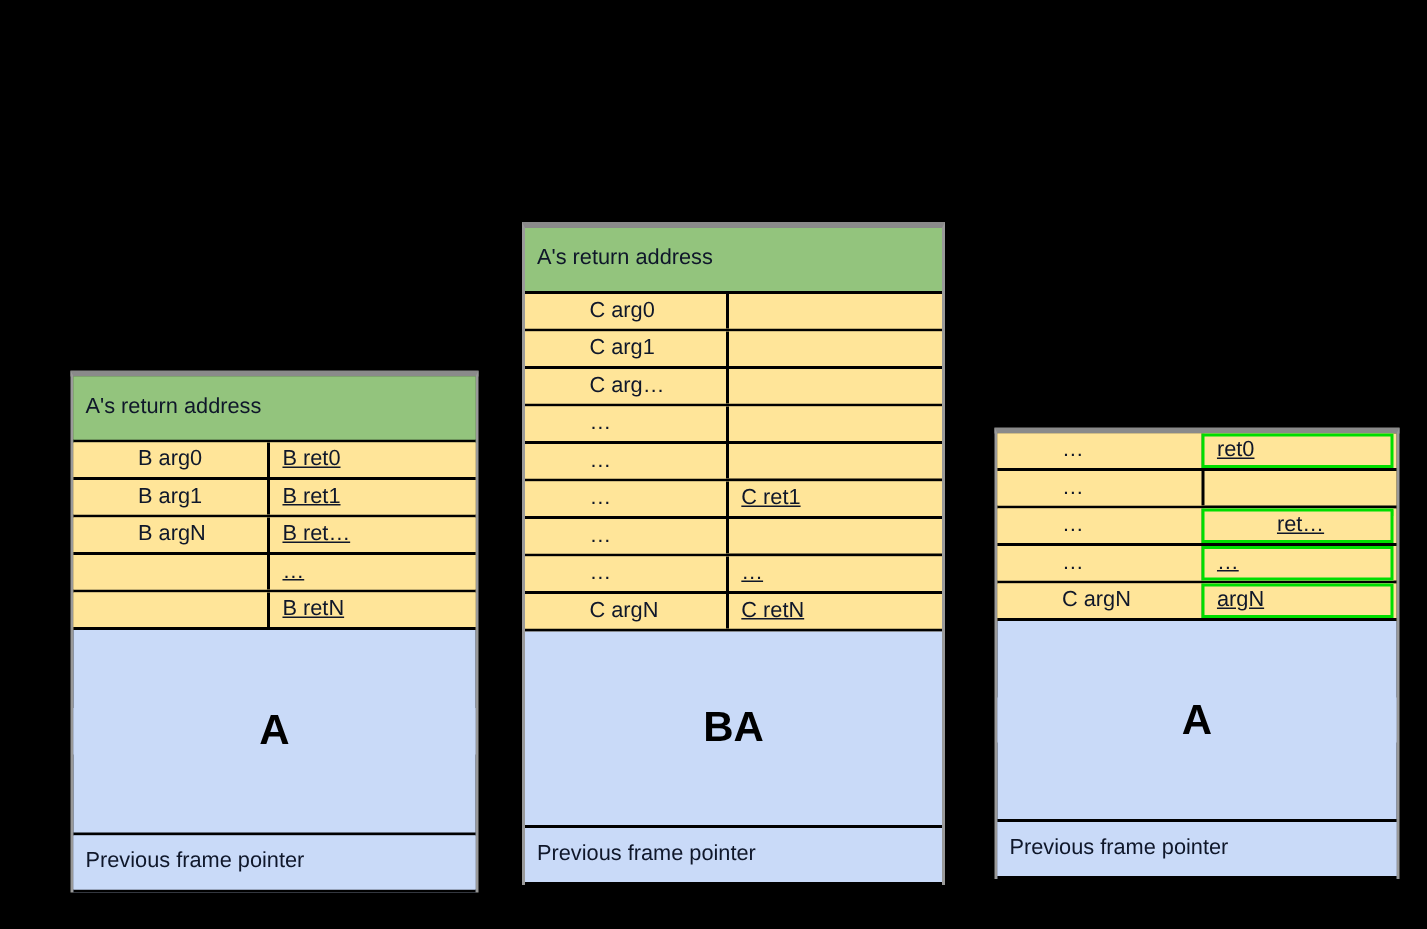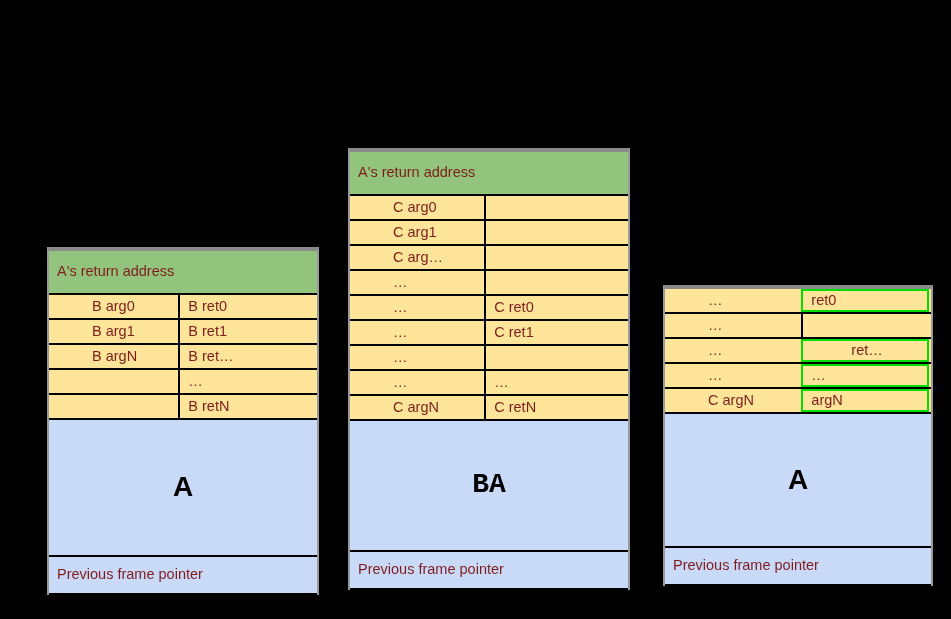--- a/index.html
+++ b/index.html
@@ -36,21 +36,21 @@
     border-bottom: 2px solid #000000;
   }
   .row:last-child { border-bottom: 2px solid #000000; }
 
   .cell {
     box-sizing: border-box;
     display: flex;
     align-items: center;
     padding-left: 8px;
     font-size: 14.5px;
-    color: #7f1d1d;
+    color: #0f172a;
     line-height: 1.1;
     overflow: hidden;
     white-space: nowrap;
   }
 
   
   .row-header {
     background: #93c47d;
     height: 44px;
     border-bottom: 2px solid #000000;
@@ -65,20 +65,21 @@
     background: #ffe599;
     height: 25px;
   }
   .row-args .cell-left {
     background: #ffe599;
     border-right: 2px solid #000000;
     padding-left: 43px;
   }
   .row-args .cell-right {
     background: #ffe599;
+    text-decoration: underline;
   }
 
   
   .cell-right.highlight {
     border: 2px solid #00dd00;
     border-left: 2px solid #00dd00;
     margin-left: -2px;
   }
 
   
@@ -106,21 +107,21 @@
     border-bottom: none;
   }
   .row-fp .cell {
     width: 100%;
     background: #c9daf8;
     font-size: 14.5px;
   }
 
   
   #diagram-left   .row-body { height: 137px; }
-  #diagram-middle .row-body { height: 131px; font-family: Liberation Mono, monospace; }
+  #diagram-middle .row-body { height: 131px; }
   #diagram-right  .row-body { height: 134px; }
 </style>
 </head>
 <body>
 
 <div class="diagram" id="diagram-left">
     <div class="row row-header">
       <div class="cell">A's return address</div>
     </div>
     <div class="row row-args">
@@ -165,21 +166,20 @@
     <div class="row row-args">
       <div class="cell cell-left" style="width: 49%;">C arg…</div>
       <div class="cell cell-right" style="width: 51%;"></div>
     </div>
     <div class="row row-args">
       <div class="cell cell-left" style="width: 49%;">…</div>
       <div class="cell cell-right" style="width: 51%;"></div>
     </div>
     <div class="row row-args">
       <div class="cell cell-left" style="width: 49%;">…</div>
-      <div class="cell cell-right" style="width: 51%;">C ret0</div>
     </div>
     <div class="row row-args">
       <div class="cell cell-left" style="width: 49%;">…</div>
       <div class="cell cell-right" style="width: 51%;">C ret1</div>
     </div>
     <div class="row row-args">
       <div class="cell cell-left" style="width: 49%;">…</div>
     </div>
     <div class="row row-args">
       <div class="cell cell-left" style="width: 49%;">…</div>

